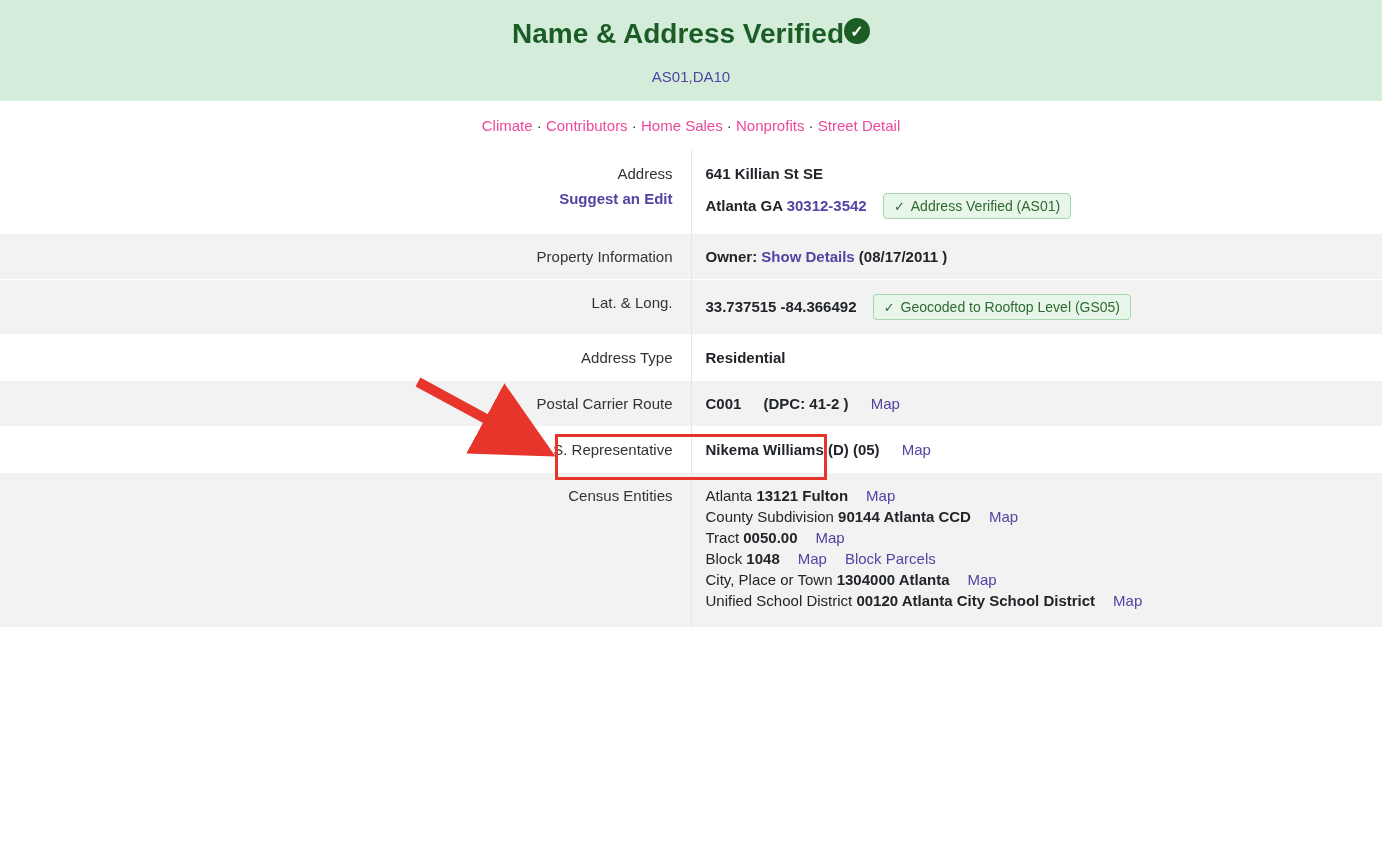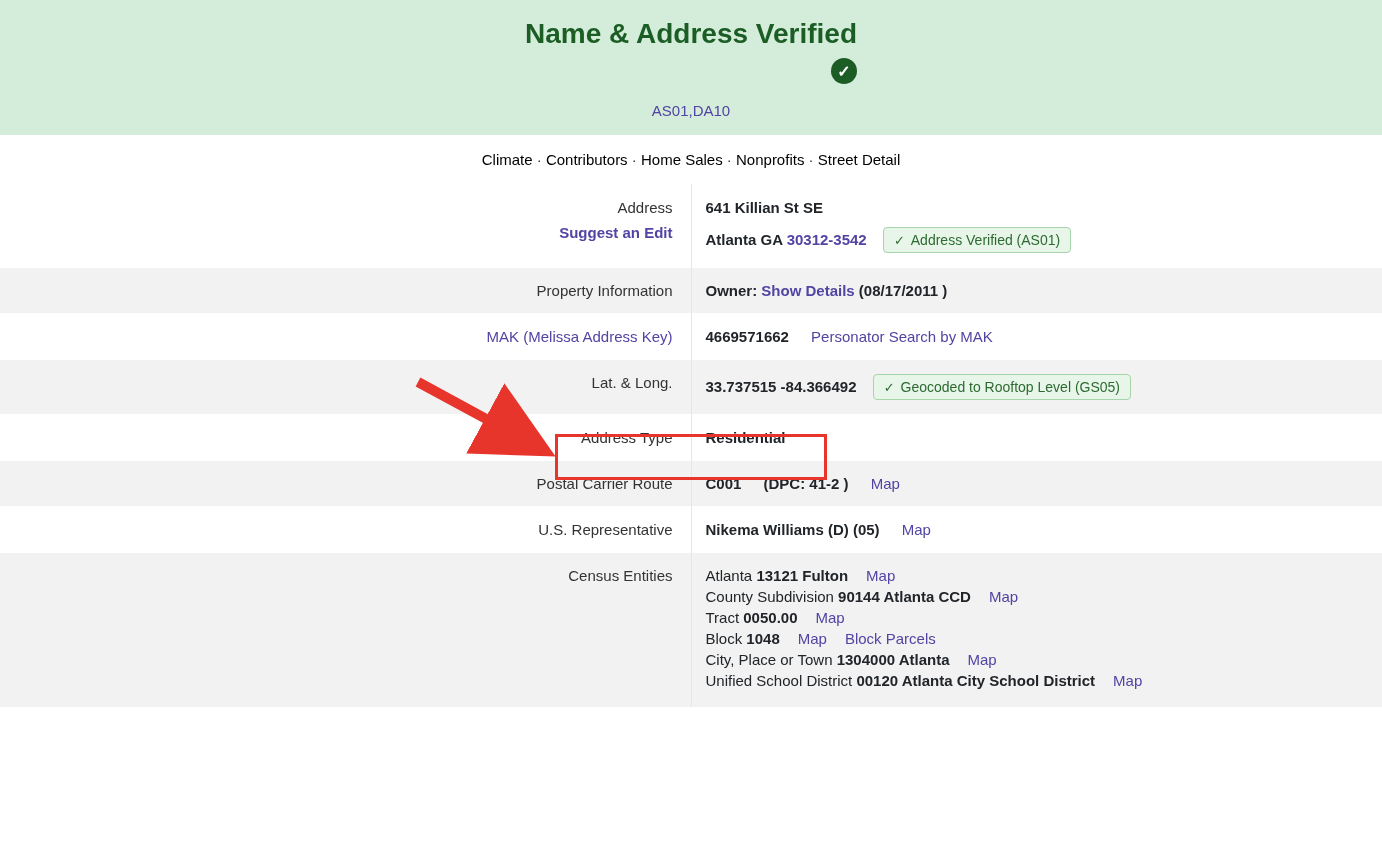--- a/index.html
+++ b/index.html
@@ -13,23 +13,22 @@
   .header-banner {
     background: #d4edda;
     text-align: center;
     padding: 18px 0 16px 0;
   }
   .header-title {
     font-size: 28px;
     font-weight: 600;
     color: #1c5d25;
     display: inline-flex;
-    align-items: flex-end;
-    gap: 8px;
-    flex-direction: column;
+    align-items: flex-start;
+    gap: 0;
   }
   .check-circle {
     width: 26px;
     height: 26px;
     border-radius: 50%;
     background: #1c5d25;
     display: inline-flex;
     align-items: center;
     justify-content: center;
     color: #fff;
@@ -40,21 +39,21 @@
     color: #5144a3;
     font-size: 15px;
     margin-top: 18px;
   }
   .nav-links {
     text-align: center;
     padding: 16px 0;
     background: #fff;
     color: #5144a3;
   }
-  .nav-links a { color: #000000; text-decoration: none; text-align: center; }
+  .nav-links a { color: #ec4899; text-decoration: none; text-align: center; }
   .nav-sep { color: #333; }
   .data-table { width: 100%; border-collapse: collapse; }
   .data-row { border-top: 1px solid #fff; }
   .data-row.alt { background: #f2f2f2; }
   .data-row td { vertical-align: top; padding: 14px 12px; }
   .label-cell {
     width: 50%;
     text-align: right;
     color: #333;
     border-right: 1px solid #e6e6e6;
@@ -143,27 +142,20 @@
     </td>
   </tr>
 
   <tr class="data-row alt">
     <td class="label-cell">Property Information</td>
     <td class="value-cell">
       <span class="bold">Owner: </span><a class="link bold">Show Details</a><span class="bold"> (08/17/2011 )</span>
     </td>
   </tr>
 
-  <tr class="data-row">
-    <td class="label-cell"><a class="link">MAK (Melissa Address Key)</a></td>
-    <td class="value-cell">
-      <span class="bold">4669571662</span>
-      <a class="link ml">Personator Search by MAK</a>
-    </td>
-  </tr>
 
   <tr class="data-row alt">
     <td class="label-cell">Lat. &amp; Long.</td>
     <td class="value-cell">
       <span class="bold">33.737515 -84.366492</span>
       <span class="badge">
             <span class="check-small">✓</span>
             <span>Geocoded to Rooftop Level (GS05)</span>
           </span>
     </td>

